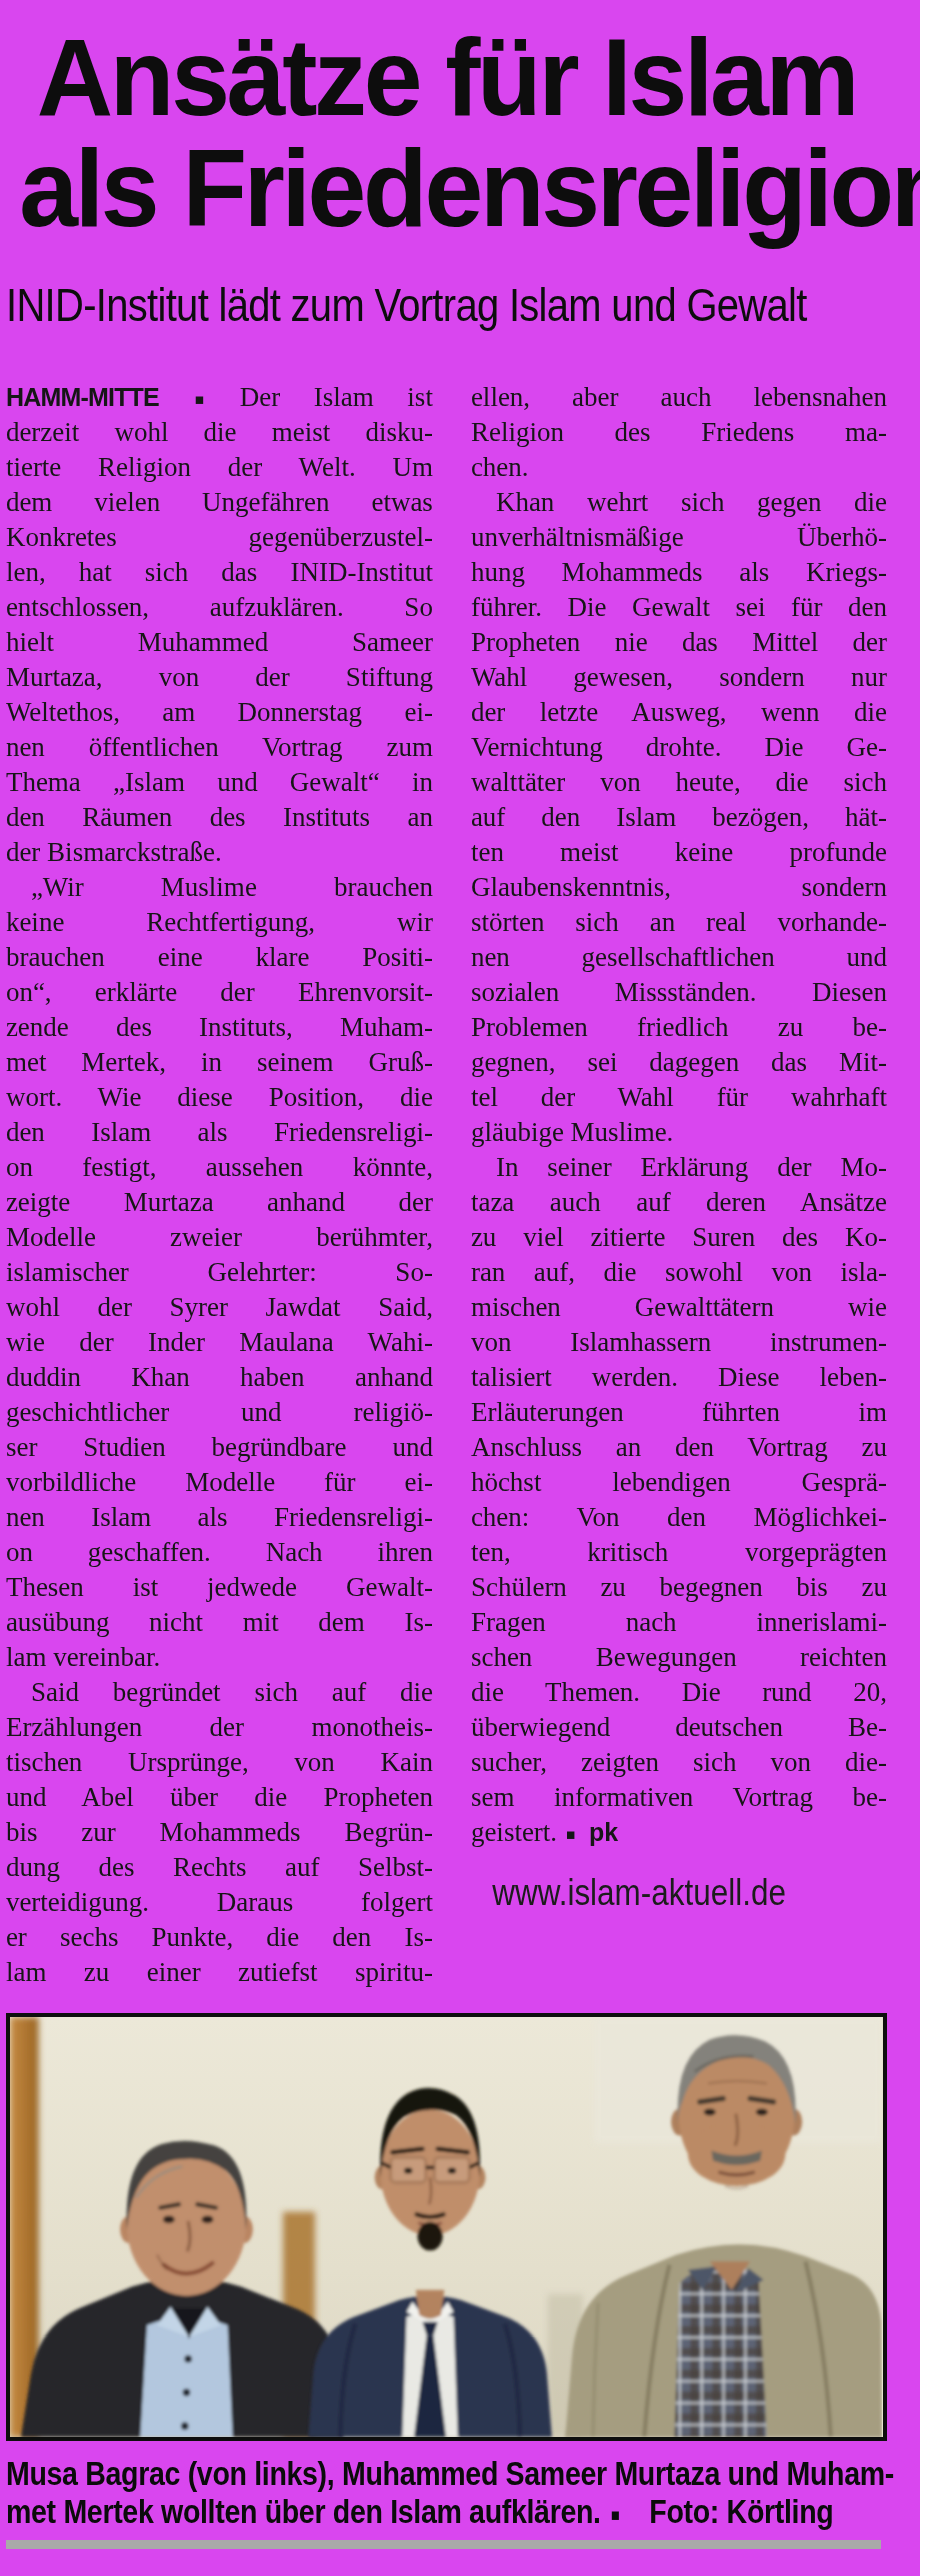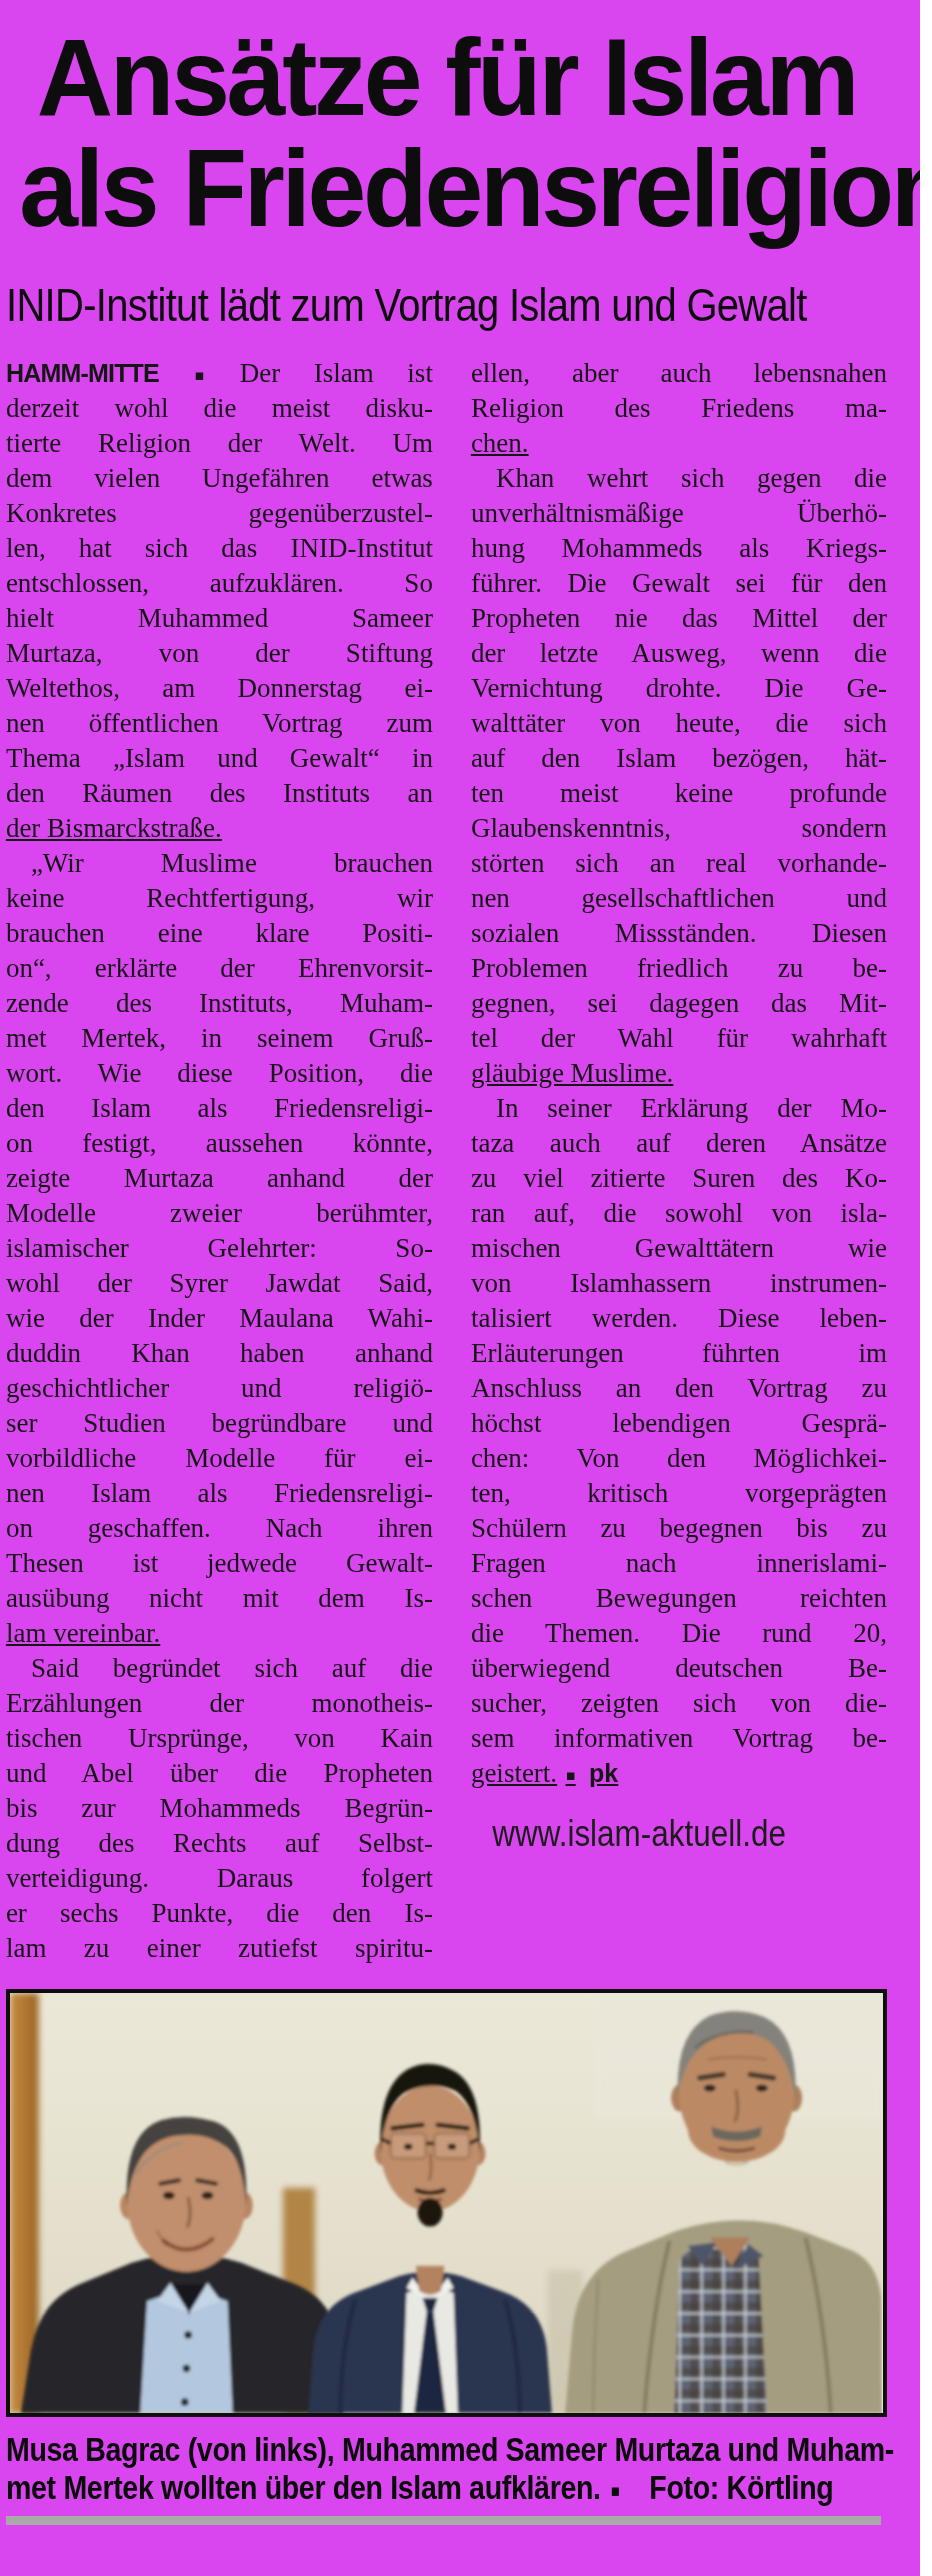--- a/index.html
+++ b/index.html
@@ -10,26 +10,26 @@
   .headline{margin:22px 0 0 0;text-align:center;font-family:"Liberation Sans",sans-serif;
     font-weight:bold;font-size:109px;line-height:111px;letter-spacing:-3.4px;color:#0d0d0d;white-space:nowrap;}
   .hl-line{display:block;transform:scaleX(0.97);transform-origin:50% 50%;}
 
   
   .subheadline{margin:34px 0 0 0;font-family:"Liberation Sans",sans-serif;font-weight:400;
     font-size:47px;line-height:54px;letter-spacing:-0.8px;color:#0d0d0d;white-space:nowrap;
     transform:scaleX(0.85);transform-origin:left center;}
 
   
-  .columns{display:flex;gap:38px;margin-top:24px;font-family:"Liberation Serif",serif;
+  .columns{display:flex;gap:38px;margin-top:48px;font-family:"Liberation Serif",serif;
     font-size:27px;line-height:35px;color:#161616;}
   .col1{width:427px;}
   .col2{width:416px;}
   .bodyline{text-align:justify;text-align-last:justify;height:35px;}
-  .bodyline.end{text-align-last:left;text-decoration:underline;}
+  .bodyline.end{text-align-last:left;}
   .bodyline.indent{text-indent:25px;}
   .lead{font-family:"Liberation Sans",sans-serif;font-weight:bold;font-size:25px;letter-spacing:-0.8px;}
   .sq{font-family:"DejaVu Sans",sans-serif;font-size:15px;margin:0 8.4px;vertical-align:2.5px;}
   .author{font-family:"Liberation Sans",sans-serif;font-weight:bold;font-size:25px;margin-left:5px;}
 
   .website{margin-top:22px;padding-left:25px;font-family:"Liberation Sans",sans-serif;
     font-size:37px;line-height:42px;color:#1c1c1c;white-space:nowrap;
     transform:scaleX(0.85);transform-origin:left center;}
 
   
@@ -112,20 +112,21 @@
       <div class="col col2">
         <div id="col2lines">
             <div class="bodyline">ellen, aber auch lebensnahen</div>
             <div class="bodyline">Religion des Friedens ma-</div>
             <div class="bodyline end">chen.</div>
             <div class="bodyline indent">Khan wehrt sich gegen die</div>
             <div class="bodyline">unverhältnismäßige Überhö-</div>
             <div class="bodyline">hung Mohammeds als Kriegs-</div>
             <div class="bodyline">führer. Die Gewalt sei für den</div>
             <div class="bodyline">Propheten nie das Mittel der</div>
+            <div class="bodyline">Wahl gewesen, sondern nur</div>
             <div class="bodyline">der letzte Ausweg, wenn die</div>
             <div class="bodyline">Vernichtung drohte. Die Ge-</div>
             <div class="bodyline">walttäter von heute, die sich</div>
             <div class="bodyline">auf den Islam bezögen, hät-</div>
             <div class="bodyline">ten meist keine profunde</div>
             <div class="bodyline">Glaubenskenntnis, sondern</div>
             <div class="bodyline">störten sich an real vorhande-</div>
             <div class="bodyline">nen gesellschaftlichen und</div>
             <div class="bodyline">sozialen Missständen. Diesen</div>
             <div class="bodyline">Problemen friedlich zu be-</div>

